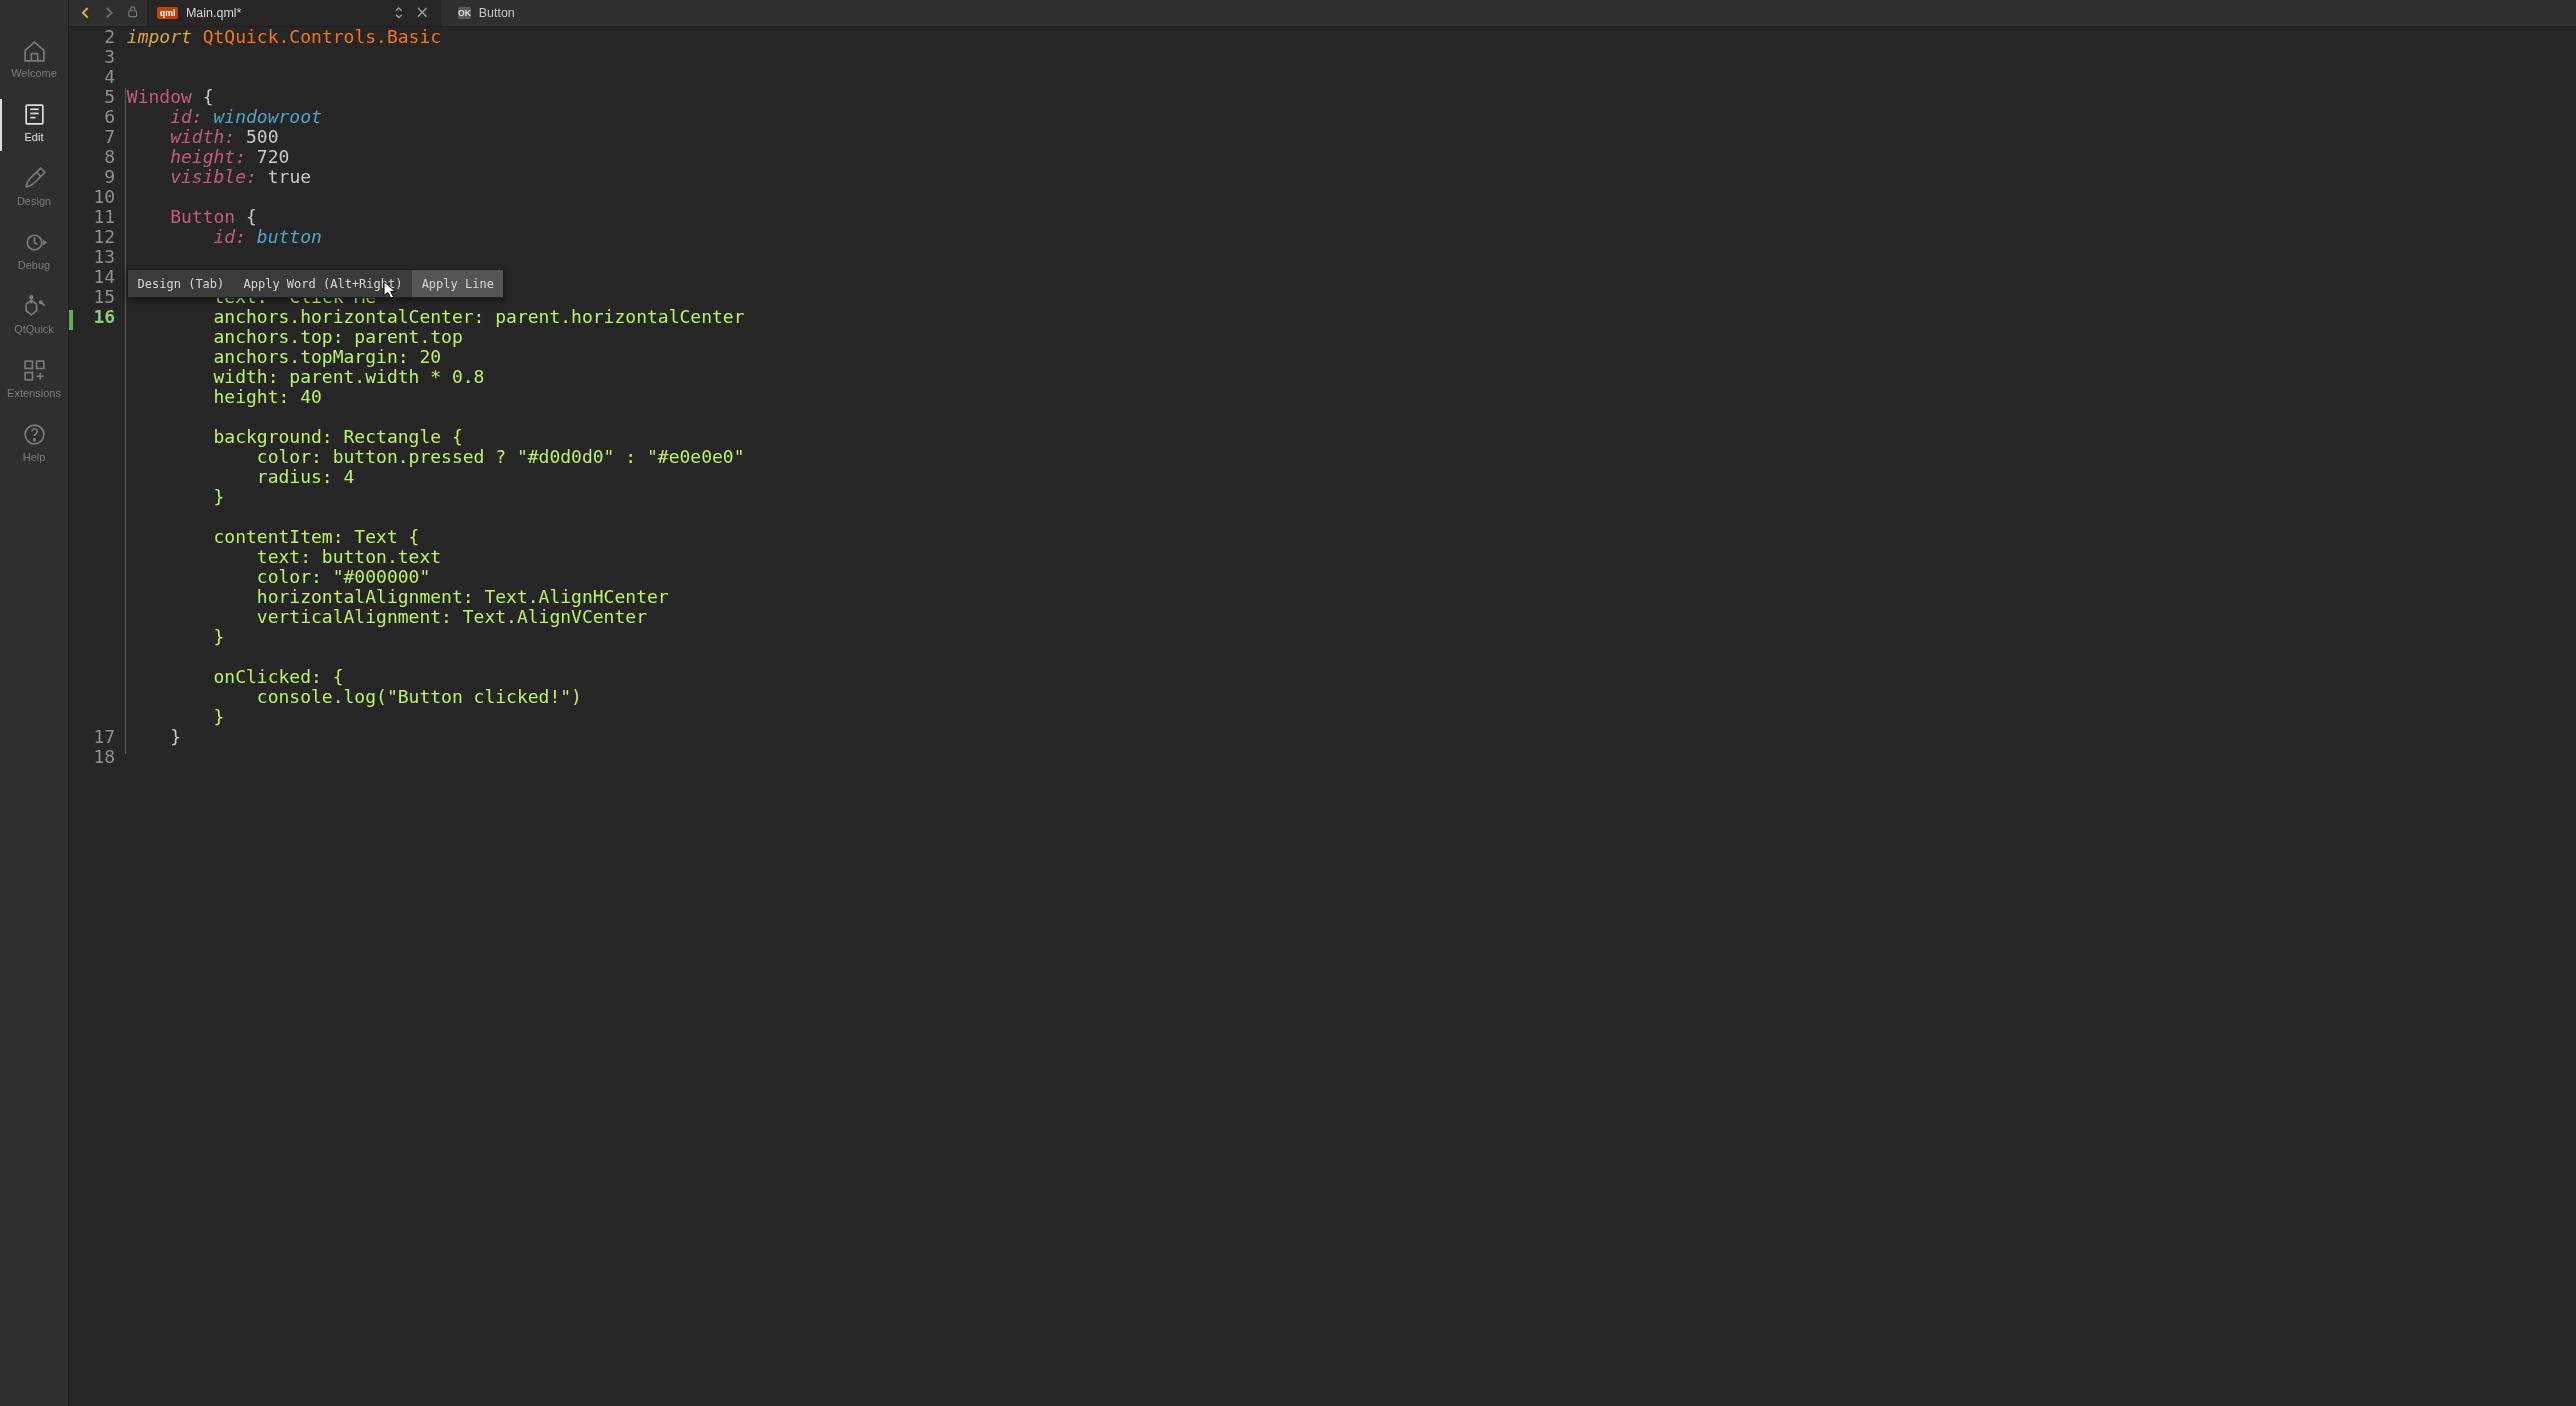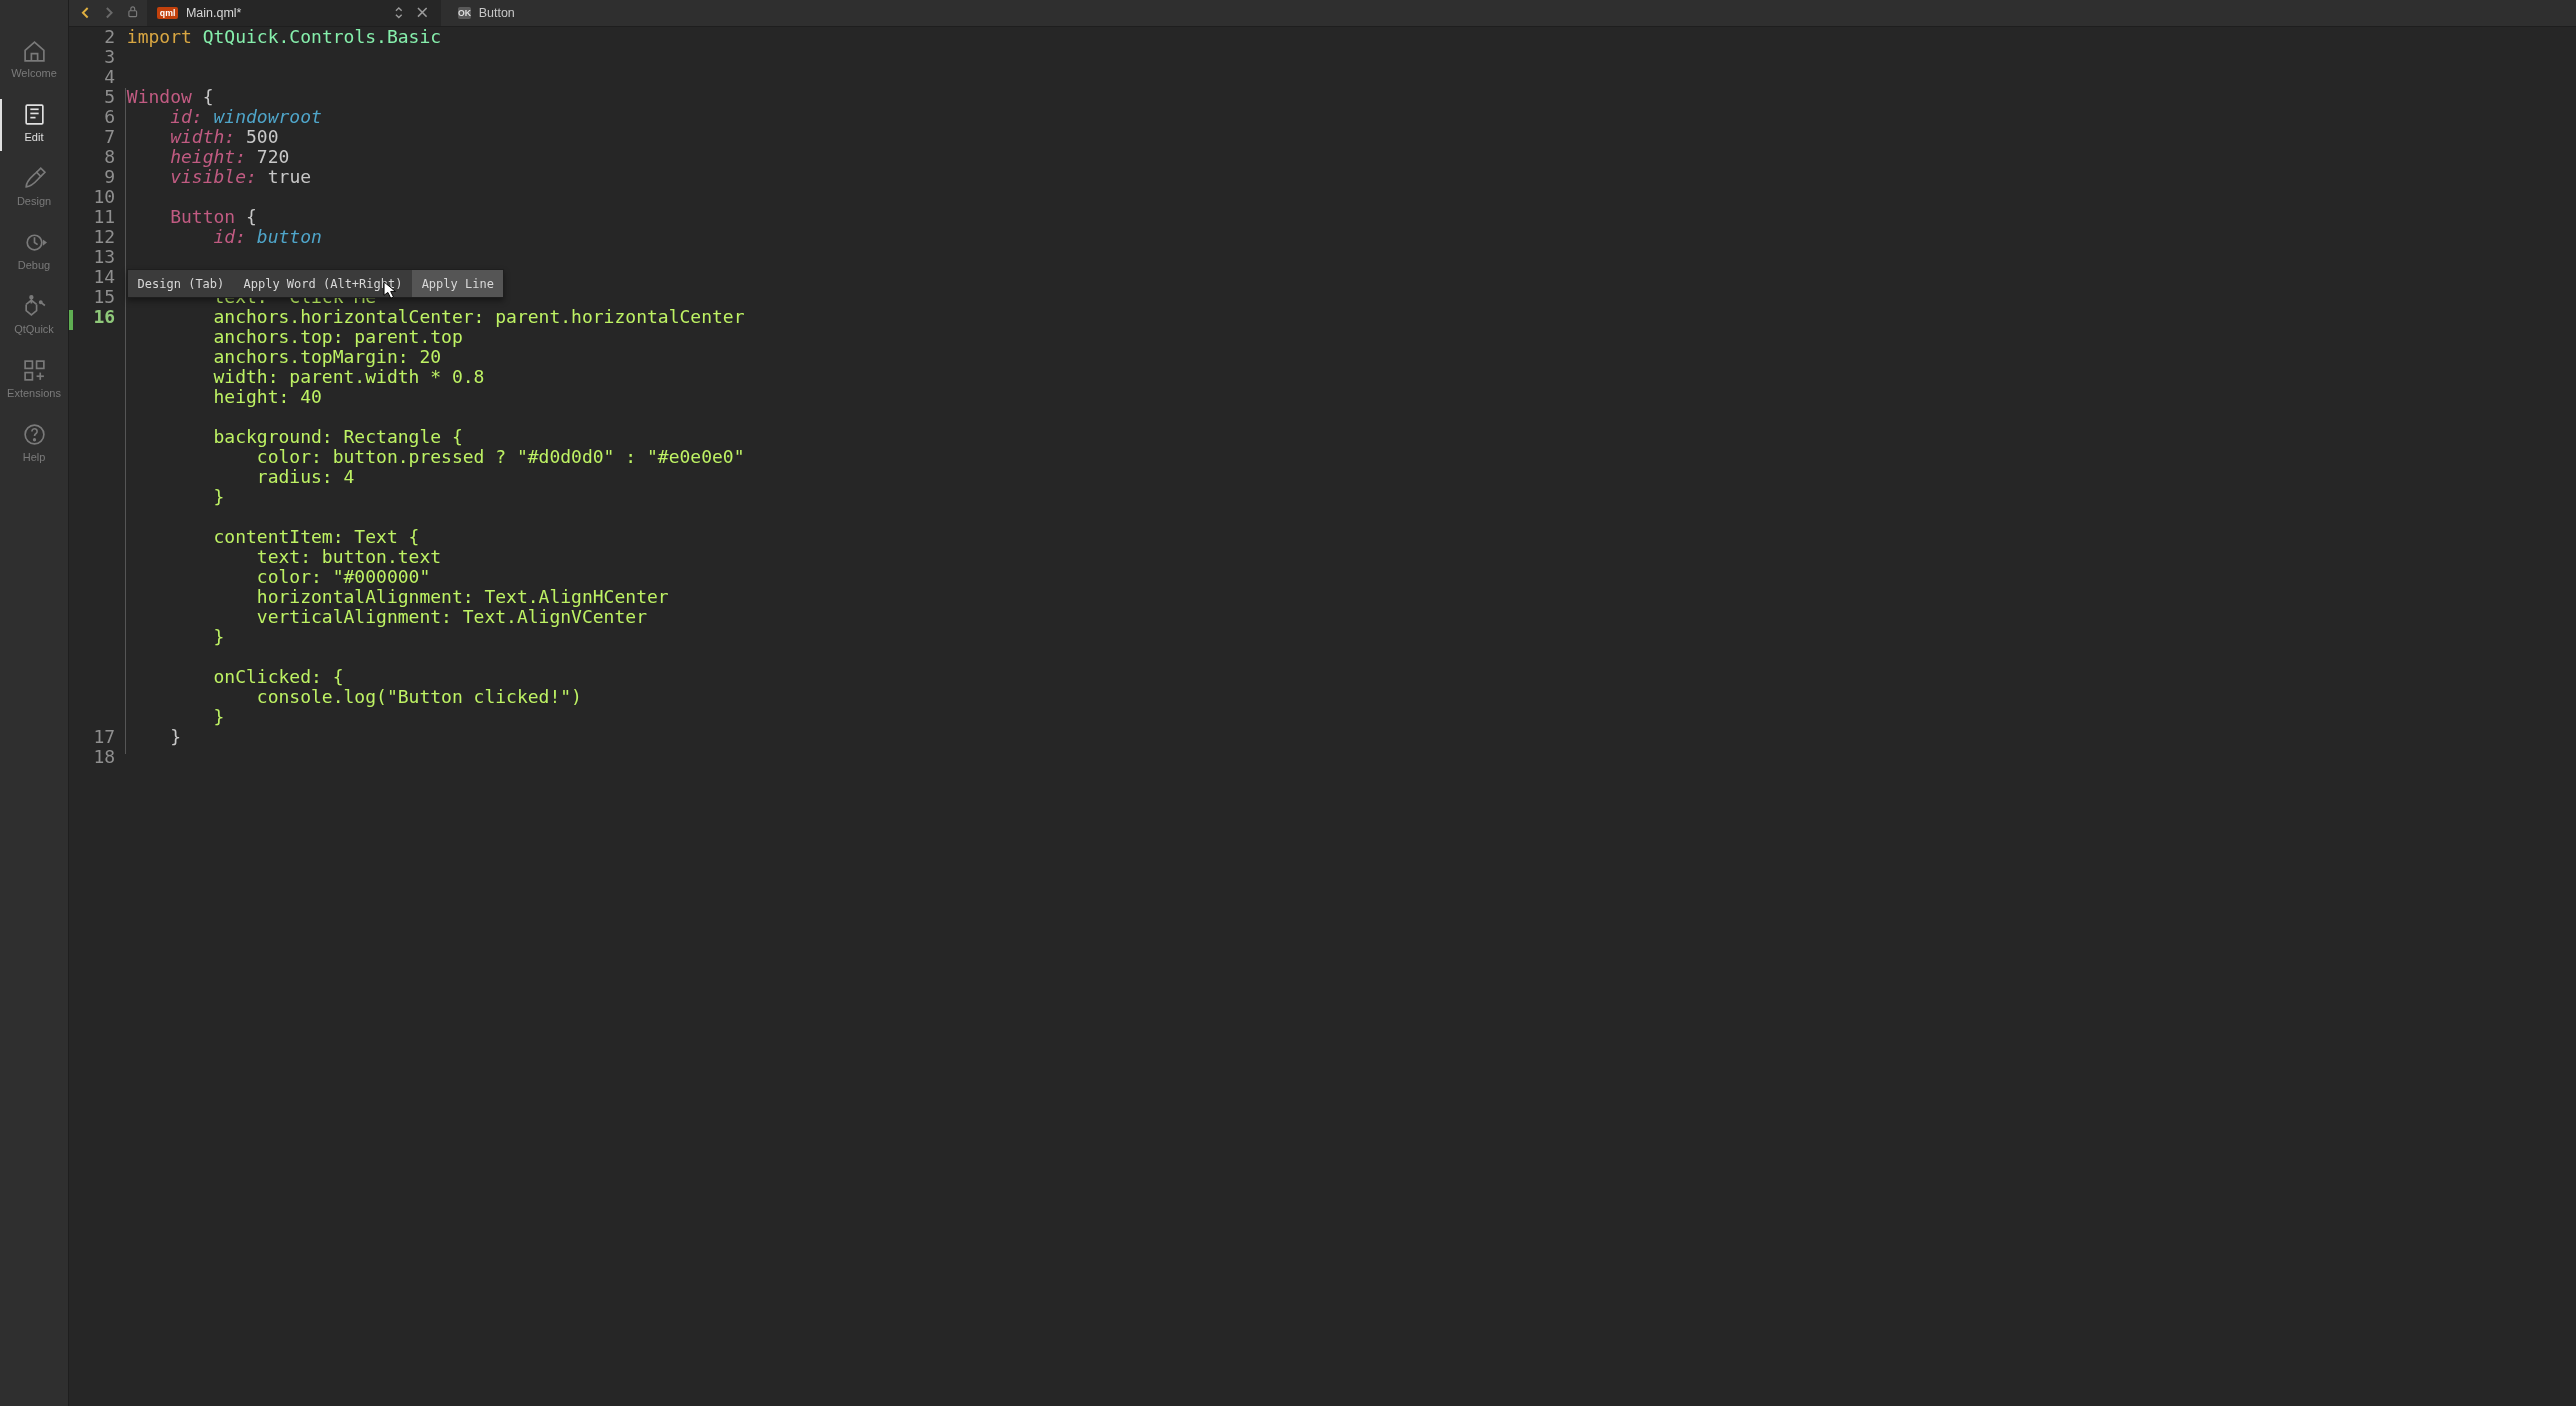--- a/index.html
+++ b/index.html
@@ -114,22 +114,22 @@
     position: absolute; left: 3.8px; width: 1px; background: #555;
   }
 
   .code {
     position: absolute; left: 52px; right: 0; top: 0; bottom: 0;
     white-space: pre;
   }
   .code .row { height: 20px; padding-left: 5.8px; position: relative; }
 
   
-  .kw      { color: #d8a642; }         
-  .mod     { color: #86efac; }                               
+  .kw      { color: #d8a642; font-style: italic; }         
+  .mod     { color: #f97316; }                               
   .type    { color: #c15b82; }                               
   .prop    { color: #c15b82; font-style: italic; }                               
   .ident   { color: #4fa5c9; font-style: italic; }           
   .num     { color: #c8c8c8; }
   .boolv   { color: #c8c8c8; }
   .plain   { color: #c8c8c8; }
 
   
   .ghost   { color: #bef264; }
   .ghost-sel-row {

